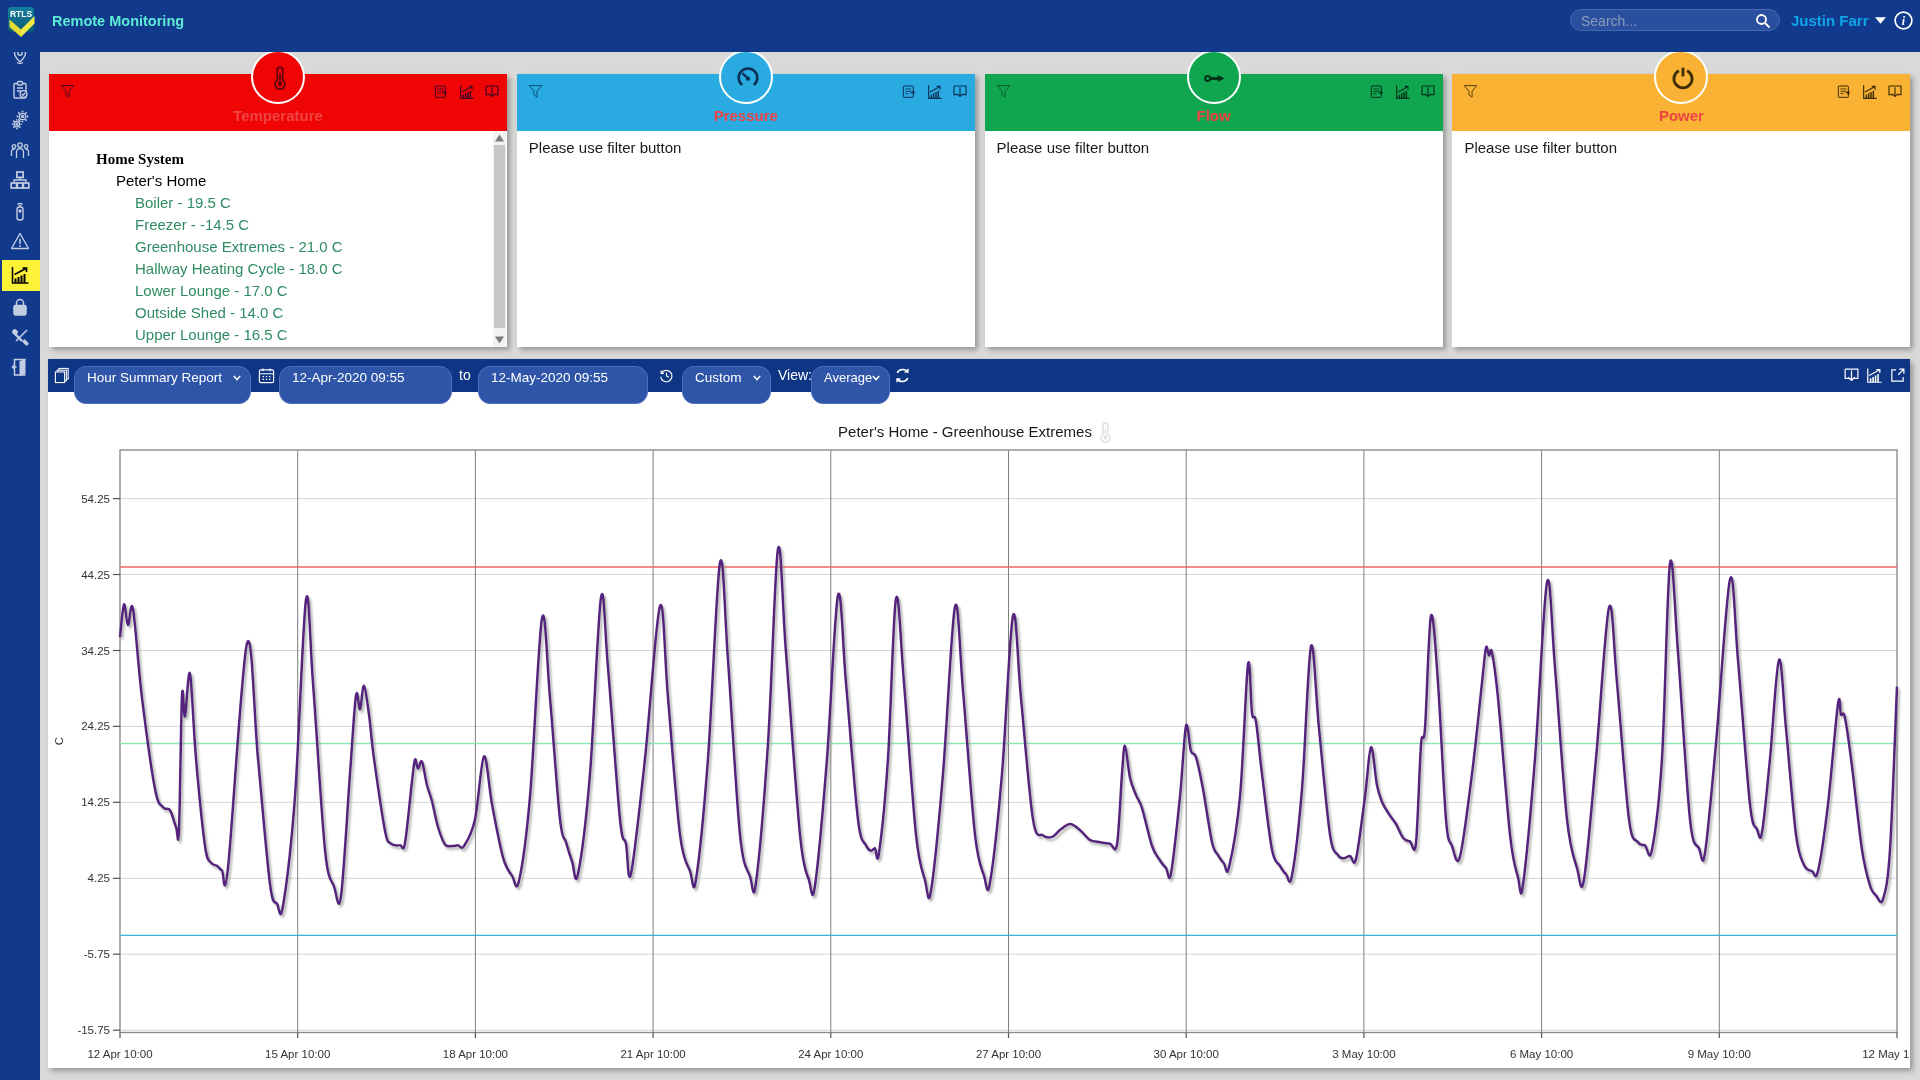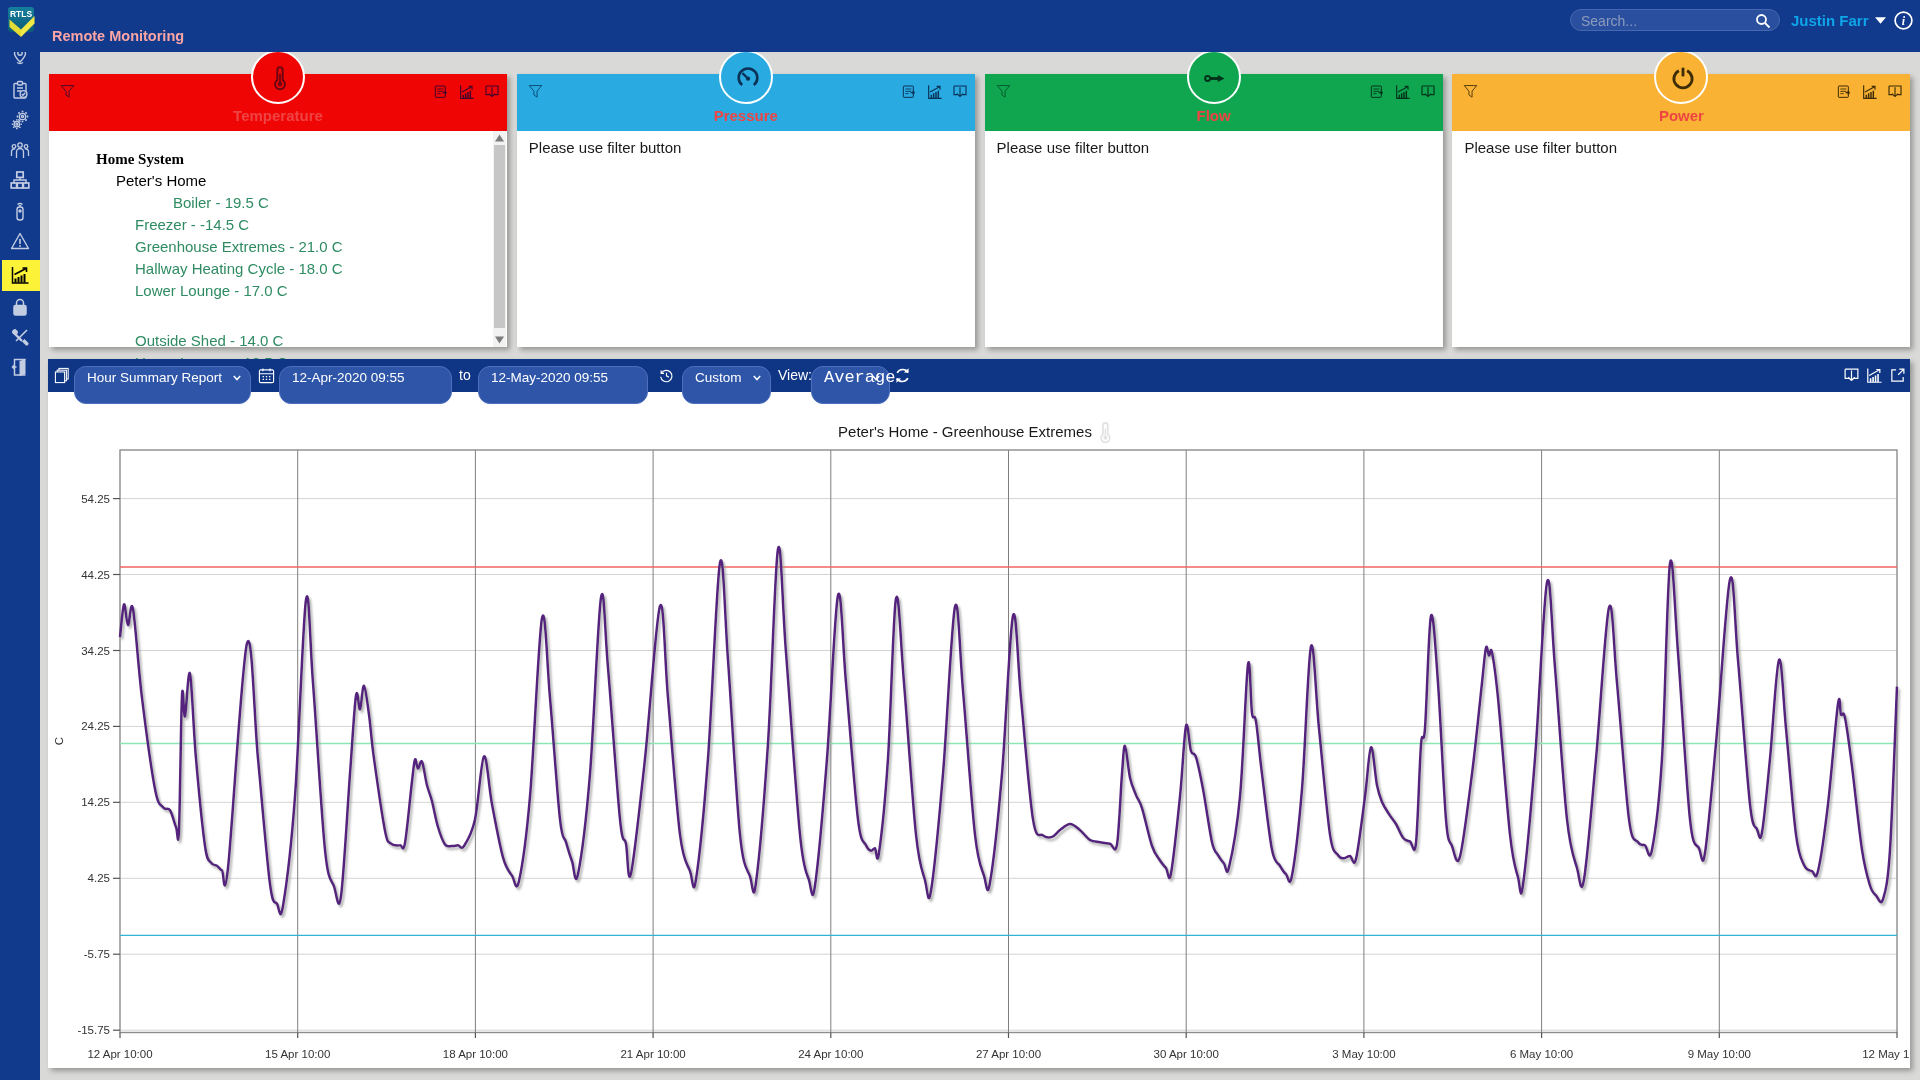--- a/index.html
+++ b/index.html
@@ -104,21 +104,21 @@
         <linearGradient id="lg" x1="0" y1="0" x2="0" y2="1">
           <stop offset="0" stop-color="#157f9d"></stop>
           <stop offset="1" stop-color="#0a5a78"></stop>
         </linearGradient>
       </defs>
     <rect x="1" y="1" width="26" height="25" rx="3" fill="url(#lg)"></rect>
     <text x="14" y="10.5" font-size="8.5" font-weight="bold" fill="#fff" text-anchor="middle" font-family="Liberation Sans, sans-serif">RTLS</text>
     <path d="M2.5 13.5 L14 23.5 L14 31 L2.5 21 Z" fill="#e3dc37"></path>
     <path d="M14 23.5 L27.5 10 L27.5 17.5 L14 31 Z" fill="#f1ea45"></path>
   </svg>
-  <div class="abs" style="left:52px;top:28px;font-size:14.5px;font-weight:bold;color:#fca5a5;">Remote Monitoring</div>
+  <div class="abs" style="left:52px;top:13px;font-size:14.5px;font-weight:bold;color:#5eead4;">Remote Monitoring</div>
   <div class="abs" style="left:1570px;top:9px;width:210px;height:22px;background:#2a4f9e;border:1px solid #4668b0;border-radius:11px;">
     <span style="position:absolute;left:10px;top:3px;font-size:14px;color:#8d9cbd;">Search...</span>
     <svg class="abs" style="right:8px;top:3px;" width="16" height="16" viewBox="0 0 16 16" fill="none" stroke="#fff" stroke-width="1.8">
       <circle cx="6.5" cy="6.5" r="4.5"></circle>
         <line x1="10" y1="10" x2="14.5" y2="14.5"></line>
     </svg>
   </div>
   <div class="abs" style="left:1791px;top:12px;font-size:15px;font-weight:bold;color:#0ea5e9;">Justin Farr</div>
   <svg class="abs" style="left:1875px;top:17px;" width="11" height="8" viewBox="0 0 12 8">
       <path d="M0 0 L12 0 L6 7 Z" fill="#fff"></path>
@@ -219,26 +219,26 @@
   </div>
   <div class="pcircle" style="background:#f00505;">
     <svg style="position:absolute;left:14px;top:13px;color:#6d0511;" width="26" height="26" viewBox="0 0 24 24">
         <use href="#ic-thermo"></use>
       </svg>
   </div>
   <div class="ptitle">Temperature</div>
   <div class="tree">
     <div style="padding-left:47px;font-weight:bold;font-family:Liberation Serif, serif;">Home System</div>
     <div style="padding-left:67px;">Peter's Home</div>
-    <div style="padding-left:86px;margin-left:38px;" class="tgreen">Boiler - 19.5 C</div>
+    <div style="padding-left:86px;" class="tgreen">Boiler - 19.5 C</div>
     <div style="padding-left:86px;" class="tgreen">Freezer - -14.5 C</div>
     <div style="padding-left:86px;" class="tgreen">Greenhouse Extremes - 21.0 C</div>
     <div style="padding-left:86px;" class="tgreen">Hallway Heating Cycle - 18.0 C</div>
     <div style="padding-left:86px;" class="tgreen">Lower Lounge - 17.0 C</div>
-    <div style="padding-left:86px;margin-top:28px;" class="tgreen">Outside Shed - 14.0 C</div>
+    <div style="padding-left:86px;" class="tgreen">Outside Shed - 14.0 C</div>
     <div style="padding-left:86px;" class="tgreen">Upper Lounge - 16.5 C</div>
   </div>
   <div style="position:absolute;right:1px;top:57px;width:13px;height:216px;background:#f2f2f2;">
     <svg style="position:absolute;left:2px;top:3px;" width="9" height="8" viewBox="0 0 10 8">
         <path d="M5 0 L10 8 L0 8 Z" fill="#7b7b7b"></path>
       </svg>
     <div style="position:absolute;left:1px;top:14px;width:11px;height:183px;background:#c6c6c6;"></div>
     <svg style="position:absolute;left:2px;bottom:3px;" width="9" height="8" viewBox="0 0 10 8">
         <path d="M5 8 L10 0 L0 0 Z" fill="#7b7b7b"></path>
       </svg>
@@ -338,21 +338,21 @@
     <div class="pill" style="left:430px;width:170px;">12-May-2020 09:55</div>
     <svg class="ticon" style="left:610px;" viewBox="0 0 24 24">
         <use href="#ic-hist"></use>
       </svg>
     <div class="pill" style="left:634px;width:89px;">Custom
       <svg class="chev" viewBox="0 0 10 7">
           <path d="M1 1 L5 5.5 L9 1" fill="none" stroke="#fff" stroke-width="1.8"></path>
         </svg>
     </div>
     <div class="tlabel" style="left:730px;">View:</div>
-    <div class="pill" style="left:763px;width:79px;font-size:17px;font-family:Liberation Mono, monospace;">Average
+    <div class="pill" style="left:763px;width:79px;font-size:13px;">Average
       <svg class="chev" viewBox="0 0 10 7">
           <path d="M1 1 L5 5.5 L9 1" fill="none" stroke="#fff" stroke-width="1.8"></path>
         </svg>
     </div>
     <svg class="ticon" style="left:845px;top:7px;width:19px;height:19px;" viewBox="0 0 24 24">
         <use href="#ic-refresh"></use>
       </svg>
     <svg class="ticon" style="left:1795px;" viewBox="0 0 24 24">
         <use href="#ic-down"></use>
       </svg>

